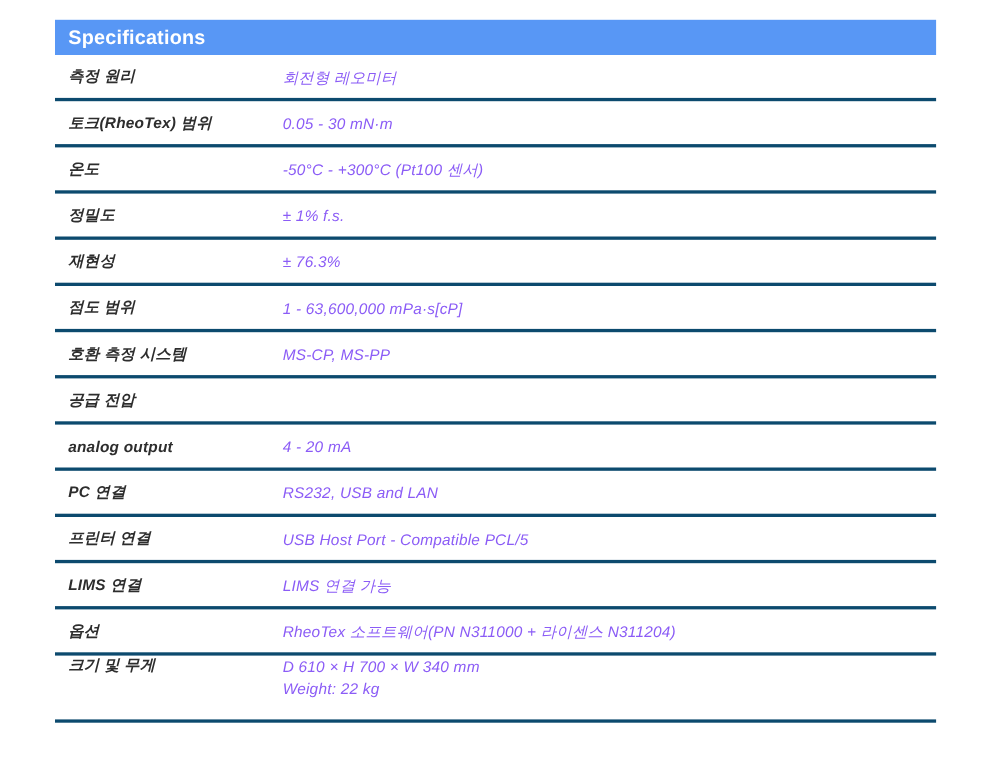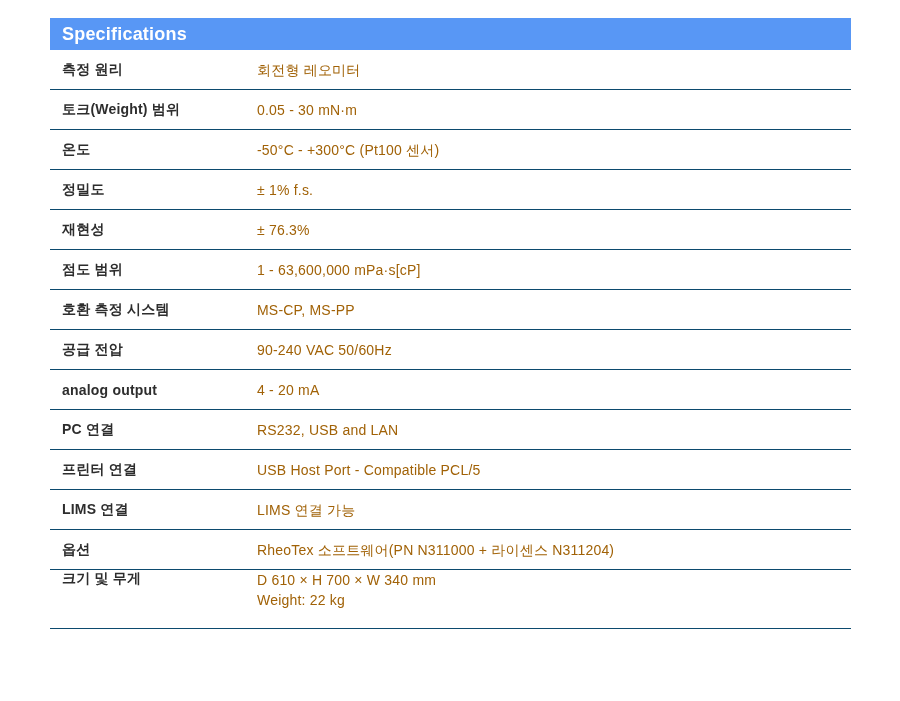--- a/index.html
+++ b/index.html
@@ -32,61 +32,62 @@
   .spec-header-title {
     color: #ffffff;
     font-size: 18px;
     font-weight: 700;
     letter-spacing: 0.2px;
   }
   .spec-row {
     display: flex;
     align-items: center;
     min-height: 39px;
-    border-bottom: 1px solid #0c4a6e;
+    border-bottom: 3px solid #0c4a6e;
     padding-left: 12px;
     box-sizing: content-box;
+    font-style: italic;
   }
   .spec-row.tall {
     min-height: 58px;
     align-items: flex-start;
   }
   .spec-label {
     width: 195px;
     flex: 0 0 195px;
     font-size: 14px;
     font-weight: 600;
     color: #2d2d2d;
     letter-spacing: 0.2px;
   }
   .spec-value {
     font-size: 14px;
     font-weight: 500;
-    color: #a16207;
+    color: #8b5cf6;
     letter-spacing: 0.2px;
     white-space: pre-line;
     line-height: 20px;
   }
 </style>
 </head>
 <body>
 
 <div class="page">
   <div class="spec-table">
 
     <div class="spec-header">
       <span class="spec-header-title">Specifications</span>
     </div>
 
     <div class="spec-row">
       <div class="spec-label">측정 원리</div>
       <div class="spec-value">회전형 레오미터</div>
     </div>
     <div class="spec-row">
-      <div class="spec-label">토크(Weight) 범위</div>
+      <div class="spec-label">토크(RheoTex) 범위</div>
       <div class="spec-value">0.05 - 30 mN·m</div>
     </div>
     <div class="spec-row">
       <div class="spec-label">온도</div>
       <div class="spec-value">-50°C - +300°C (Pt100 센서)</div>
     </div>
     <div class="spec-row">
       <div class="spec-label">정밀도</div>
       <div class="spec-value">± 1% f.s.</div>
     </div>
@@ -97,21 +98,20 @@
     <div class="spec-row">
       <div class="spec-label">점도 범위</div>
       <div class="spec-value">1 - 63,600,000 mPa·s[cP]</div>
     </div>
     <div class="spec-row">
       <div class="spec-label">호환 측정 시스템</div>
       <div class="spec-value">MS-CP, MS-PP</div>
     </div>
     <div class="spec-row">
       <div class="spec-label">공급 전압</div>
-      <div class="spec-value">90-240 VAC 50/60Hz</div>
     </div>
     <div class="spec-row">
       <div class="spec-label">analog output</div>
       <div class="spec-value">4 - 20 mA</div>
     </div>
     <div class="spec-row">
       <div class="spec-label">PC 연결</div>
       <div class="spec-value">RS232, USB and LAN</div>
     </div>
     <div class="spec-row">

